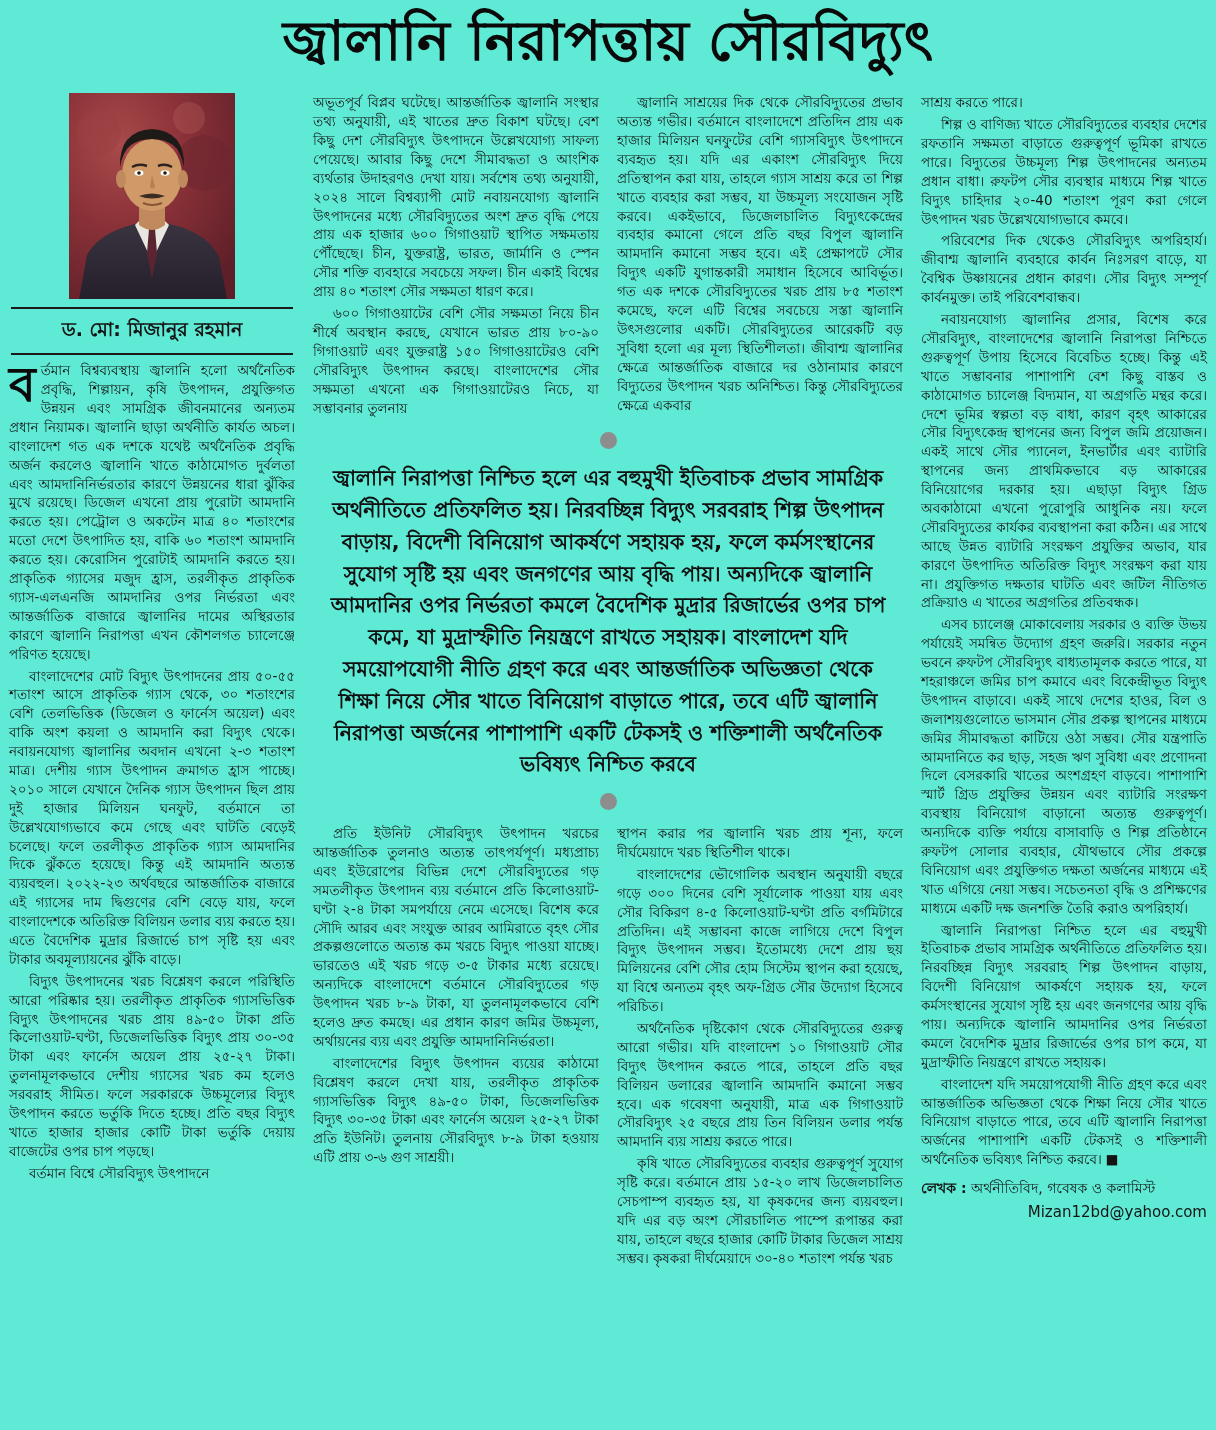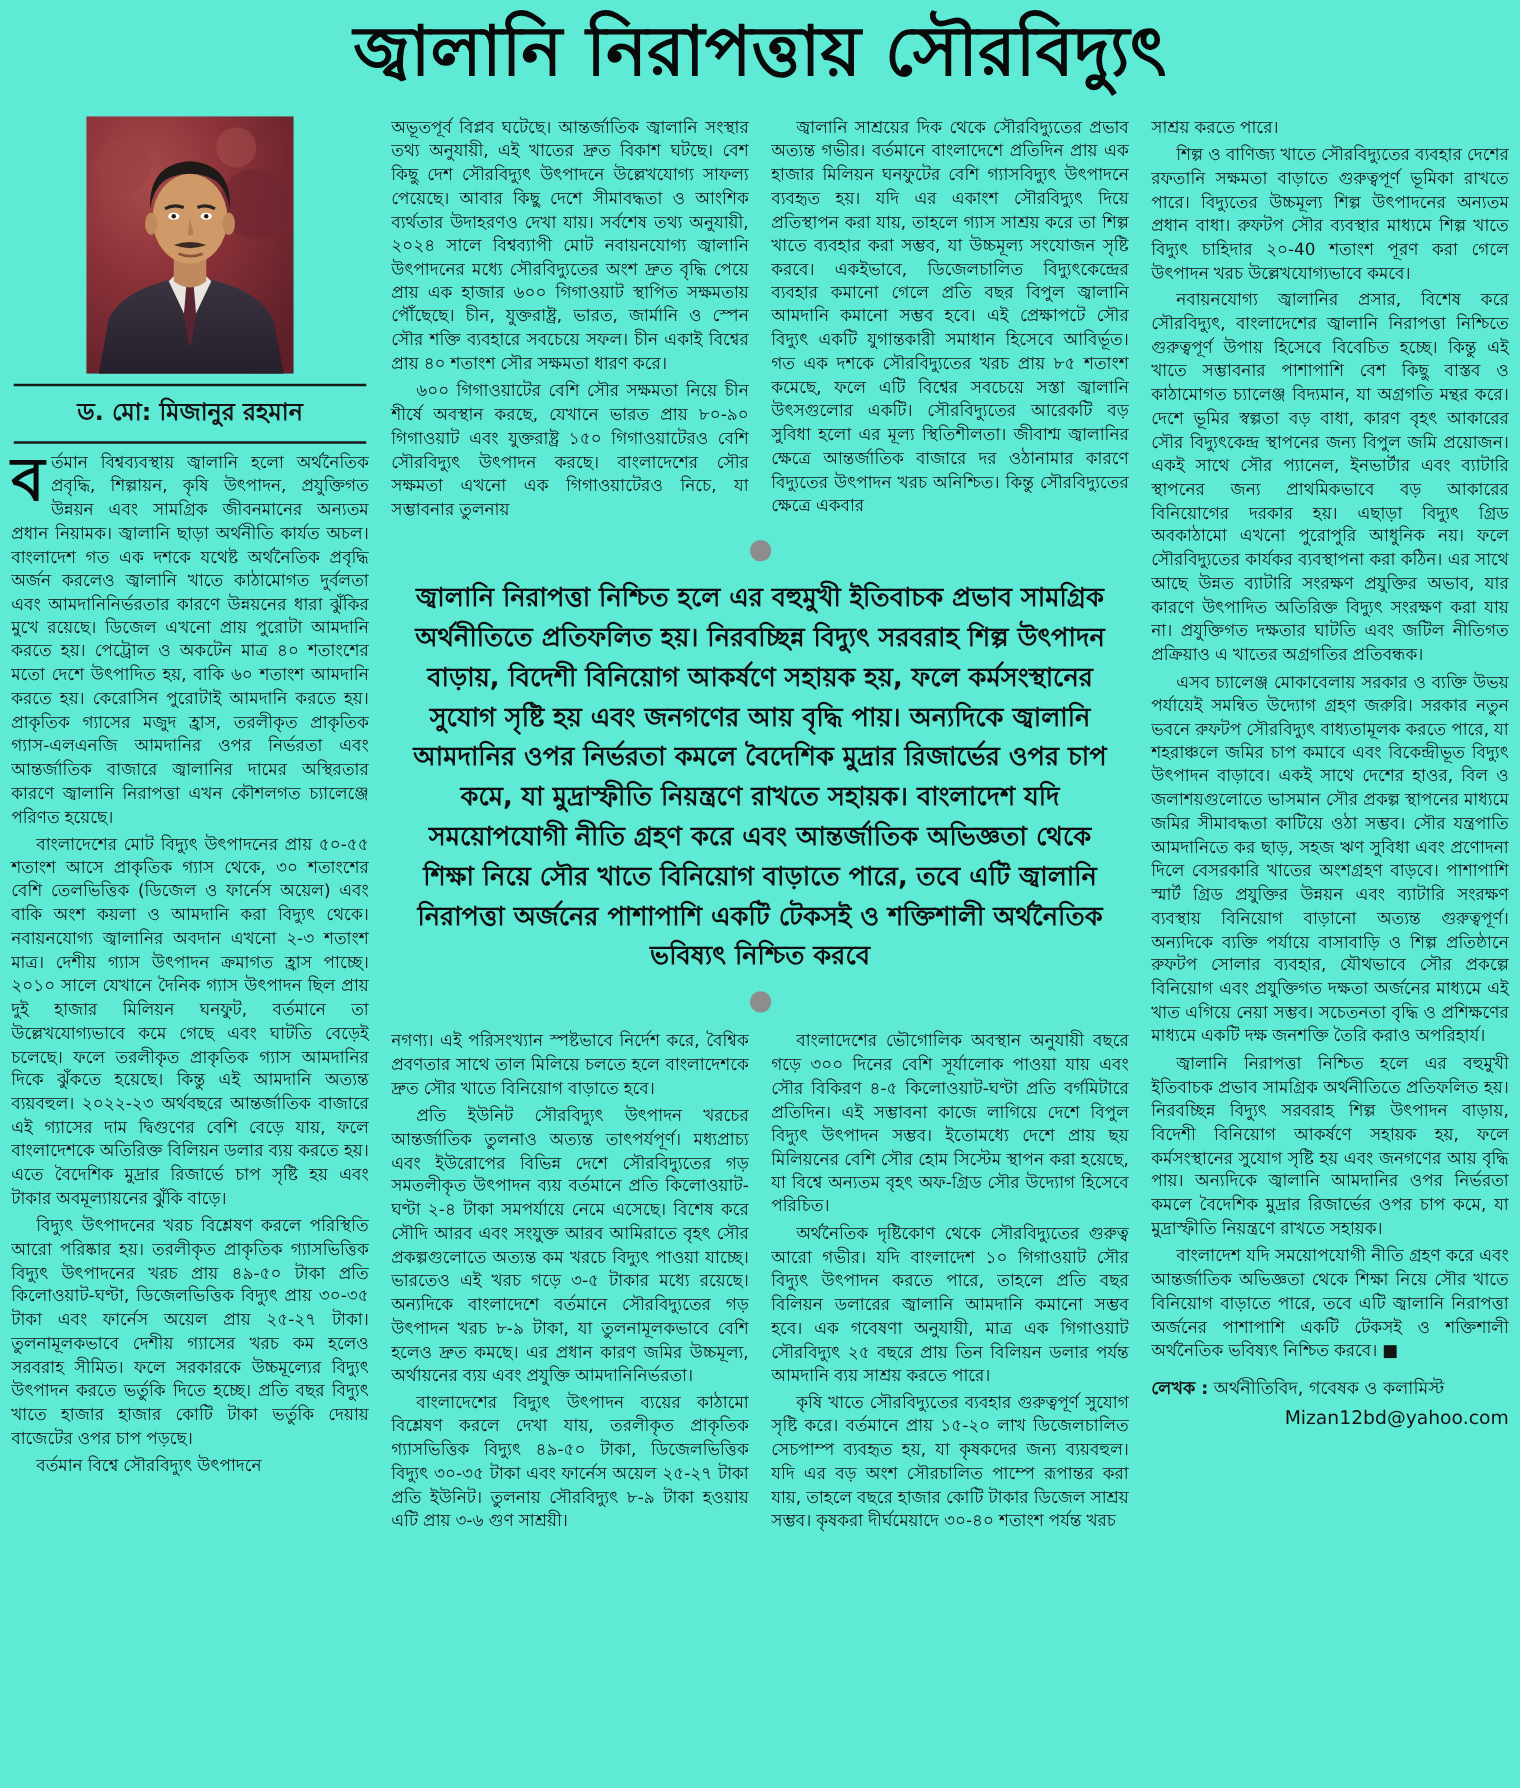--- a/index.html
+++ b/index.html
@@ -121,39 +121,40 @@
         </div>
     </div>
 
     <div class="pullquote">
       <div class="pq-dot top"></div>
       <div class="pq-text">জ্বালানি নিরাপত্তা নিশ্চিত হলে এর বহুমুখী ইতিবাচক প্রভাব সামগ্রিক অর্থনীতিতে প্রতিফলিত হয়। নিরবচ্ছিন্ন বিদ্যুৎ সরবরাহ শিল্প উৎপাদন বাড়ায়, বিদেশী বিনিয়োগ আকর্ষণে সহায়ক হয়, ফলে কর্মসংস্থানের সুযোগ সৃষ্টি হয় এবং জনগণের আয় বৃদ্ধি পায়। অন্যদিকে জ্বালানি আমদানির ওপর নির্ভরতা কমলে বৈদেশিক মুদ্রার রিজার্ভের ওপর চাপ কমে, যা মুদ্রাস্ফীতি নিয়ন্ত্রণে রাখতে সহায়ক।  বাংলাদেশ যদি সময়োপযোগী নীতি গ্রহণ করে এবং আন্তর্জাতিক অভিজ্ঞতা থেকে শিক্ষা নিয়ে সৌর খাতে বিনিয়োগ বাড়াতে পারে, তবে এটি জ্বালানি নিরাপত্তা অর্জনের পাশাপাশি একটি টেকসই ও শক্তিশালী অর্থনৈতিক ভবিষ্যৎ নিশ্চিত করবে</div>
       <div class="pq-dot bottom"></div>
     </div>
 
     <div class="col col2bot">
-      <p class="cont">নগণ্য। এই পরিসংখ্যান স্পষ্টভাবে নির্দেশ করে, বৈশ্বিক প্রবণতার সাথে তাল মিলিয়ে চলতে হলে বাংলাদেশকে দ্রুত সৌর খাতে বিনিয়োগ বাড়াতে হবে।</p>
       <div>
           <p>প্রতি ইউনিট সৌরবিদ্যুৎ উৎপাদন খরচের আন্তর্জাতিক তুলনাও অত্যন্ত তাৎপর্যপূর্ণ। মধ্যপ্রাচ্য এবং ইউরোপের বিভিন্ন দেশে সৌরবিদ্যুতের গড় সমতলীকৃত উৎপাদন ব্যয় বর্তমানে প্রতি কিলোওয়াট-ঘণ্টা ২-৪ টাকা সমপর্যায়ে নেমে এসেছে। বিশেষ করে সৌদি আরব এবং সংযুক্ত আরব আমিরাতে বৃহৎ সৌর প্রকল্পগুলোতে অত্যন্ত কম খরচে বিদ্যুৎ পাওয়া যাচ্ছে। ভারতেও এই খরচ গড়ে ৩-৫ টাকার মধ্যে রয়েছে। অন্যদিকে বাংলাদেশে বর্তমানে সৌরবিদ্যুতের গড় উৎপাদন খরচ ৮-৯ টাকা, যা তুলনামূলকভাবে বেশি হলেও দ্রুত কমছে। এর প্রধান কারণ জমির উচ্চমূল্য, অর্থায়নের ব্যয় এবং প্রযুক্তি আমদানিনির্ভরতা।</p>
           <p>বাংলাদেশের বিদ্যুৎ উৎপাদন ব্যয়ের কাঠামো বিশ্লেষণ করলে দেখা যায়, তরলীকৃত প্রাকৃতিক গ্যাসভিত্তিক বিদ্যুৎ ৪৯-৫০ টাকা, ডিজেলভিত্তিক বিদ্যুৎ ৩০-৩৫ টাকা এবং ফার্নেস অয়েল ২৫-২৭ টাকা প্রতি ইউনিট। তুলনায় সৌরবিদ্যুৎ ৮-৯ টাকা হওয়ায় এটি প্রায় ৩-৬ গুণ সাশ্রয়ী।</p>
         </div>
     </div>
 
     <div class="col col3bot">
+      <p class="cont">স্থাপন করার পর জ্বালানি খরচ প্রায় শূন্য, ফলে দীর্ঘমেয়াদে খরচ স্থিতিশীল থাকে।</p>
       <div>
           <p>বাংলাদেশের ভৌগোলিক অবস্থান অনুযায়ী বছরে গড়ে ৩০০ দিনের বেশি সূর্যালোক পাওয়া যায় এবং সৌর বিকিরণ ৪-৫ কিলোওয়াট-ঘণ্টা প্রতি বর্গমিটারে প্রতিদিন। এই সম্ভাবনা কাজে লাগিয়ে দেশে বিপুল বিদ্যুৎ উৎপাদন সম্ভব। ইতোমধ্যে দেশে প্রায় ছয় মিলিয়নের বেশি সৌর হোম সিস্টেম স্থাপন করা হয়েছে, যা বিশ্বে অন্যতম বৃহৎ অফ-গ্রিড সৌর উদ্যোগ হিসেবে পরিচিত।</p>
           <p>অর্থনৈতিক দৃষ্টিকোণ থেকে সৌরবিদ্যুতের গুরুত্ব আরো গভীর। যদি বাংলাদেশ ১০ গিগাওয়াট সৌর বিদ্যুৎ উৎপাদন করতে পারে, তাহলে প্রতি বছর বিলিয়ন ডলারের জ্বালানি আমদানি কমানো সম্ভব হবে। এক গবেষণা অনুযায়ী, মাত্র এক গিগাওয়াট সৌরবিদ্যুৎ ২৫ বছরে প্রায় তিন বিলিয়ন ডলার পর্যন্ত আমদানি ব্যয় সাশ্রয় করতে পারে।</p>
           <p>কৃষি খাতে সৌরবিদ্যুতের ব্যবহার গুরুত্বপূর্ণ সুযোগ সৃষ্টি করে। বর্তমানে প্রায় ১৫-২০ লাখ ডিজেলচালিত সেচপাম্প ব্যবহৃত হয়, যা কৃষকদের জন্য ব্যয়বহুল। যদি এর বড় অংশ সৌরচালিত পাম্পে রূপান্তর করা যায়, তাহলে বছরে হাজার কোটি টাকার ডিজেল সাশ্রয় সম্ভব। কৃষকরা দীর্ঘমেয়াদে ৩০-৪০ শতাংশ পর্যন্ত খরচ</p>
         </div>
     </div>
 
     <div class="col col4">
       <p class="cont">সাশ্রয় করতে পারে।</p>
       <div>
           <p>শিল্প ও বাণিজ্য খাতে সৌরবিদ্যুতের ব্যবহার দেশের রফতানি সক্ষমতা বাড়াতে গুরুত্বপূর্ণ ভূমিকা রাখতে পারে। বিদ্যুতের উচ্চমূল্য শিল্প উৎপাদনের অন্যতম প্রধান বাধা। রুফটপ সৌর ব্যবস্থার মাধ্যমে শিল্প খাতে বিদ্যুৎ চাহিদার ২০-40 শতাংশ পূরণ করা গেলে উৎপাদন খরচ উল্লেখযোগ্যভাবে কমবে।</p>
+          <p>পরিবেশের দিক থেকেও সৌরবিদ্যুৎ অপরিহার্য। জীবাশ্ম জ্বালানি ব্যবহারে কার্বন নিঃসরণ বাড়ে, যা বৈশ্বিক উষ্ণায়নের প্রধান কারণ। সৌর বিদ্যুৎ সম্পূর্ণ কার্বনমুক্ত। তাই পরিবেশবান্ধব।</p>
           <p>নবায়নযোগ্য জ্বালানির প্রসার, বিশেষ করে সৌরবিদ্যুৎ, বাংলাদেশের জ্বালানি নিরাপত্তা নিশ্চিতে গুরুত্বপূর্ণ উপায় হিসেবে বিবেচিত হচ্ছে। কিন্তু এই খাতে সম্ভাবনার পাশাপাশি বেশ কিছু বাস্তব ও কাঠামোগত চ্যালেঞ্জ বিদ্যমান, যা অগ্রগতি মন্থর করে। দেশে ভূমির স্বল্পতা বড় বাধা, কারণ বৃহৎ আকারের সৌর বিদ্যুৎকেন্দ্র স্থাপনের জন্য বিপুল জমি প্রয়োজন। একই সাথে সৌর প্যানেল, ইনভার্টার এবং ব্যাটারি স্থাপনের জন্য প্রাথমিকভাবে বড় আকারের বিনিয়োগের দরকার হয়। এছাড়া বিদ্যুৎ গ্রিড অবকাঠামো এখনো পুরোপুরি আধুনিক নয়। ফলে সৌরবিদ্যুতের কার্যকর ব্যবস্থাপনা করা কঠিন। এর সাথে আছে উন্নত ব্যাটারি সংরক্ষণ প্রযুক্তির অভাব, যার কারণে উৎপাদিত অতিরিক্ত বিদ্যুৎ সংরক্ষণ করা যায় না। প্রযুক্তিগত দক্ষতার ঘাটতি এবং জটিল নীতিগত প্রক্রিয়াও এ খাতের অগ্রগতির প্রতিবন্ধক।</p>
           <p>এসব চ্যালেঞ্জ মোকাবেলায় সরকার ও ব্যক্তি উভয় পর্যায়েই সমন্বিত উদ্যোগ গ্রহণ জরুরি। সরকার নতুন ভবনে রুফটপ সৌরবিদ্যুৎ বাধ্যতামূলক করতে পারে, যা শহরাঞ্চলে জমির চাপ কমাবে এবং বিকেন্দ্রীভূত বিদ্যুৎ উৎপাদন বাড়াবে। একই সাথে দেশের হাওর, বিল ও জলাশয়গুলোতে ভাসমান সৌর প্রকল্প স্থাপনের মাধ্যমে জমির সীমাবদ্ধতা কাটিয়ে ওঠা সম্ভব। সৌর যন্ত্রপাতি আমদানিতে কর ছাড়, সহজ ঋণ সুবিধা এবং প্রণোদনা দিলে বেসরকারি খাতের অংশগ্রহণ বাড়বে। পাশাপাশি স্মার্ট গ্রিড প্রযুক্তির উন্নয়ন এবং ব্যাটারি সংরক্ষণ ব্যবস্থায় বিনিয়োগ বাড়ানো অত্যন্ত গুরুত্বপূর্ণ। অন্যদিকে ব্যক্তি পর্যায়ে বাসাবাড়ি ও শিল্প প্রতিষ্ঠানে রুফটপ সোলার ব্যবহার, যৌথভাবে সৌর প্রকল্পে বিনিয়োগ এবং প্রযুক্তিগত দক্ষতা অর্জনের মাধ্যমে এই খাত এগিয়ে নেয়া সম্ভব। সচেতনতা বৃদ্ধি ও প্রশিক্ষণের মাধ্যমে একটি দক্ষ জনশক্তি তৈরি করাও অপরিহার্য।</p>
           <p>জ্বালানি নিরাপত্তা নিশ্চিত হলে এর বহুমুখী ইতিবাচক প্রভাব সামগ্রিক অর্থনীতিতে প্রতিফলিত হয়। নিরবচ্ছিন্ন বিদ্যুৎ সরবরাহ শিল্প উৎপাদন বাড়ায়, বিদেশী বিনিয়োগ আকর্ষণে সহায়ক হয়, ফলে কর্মসংস্থানের সুযোগ সৃষ্টি হয় এবং জনগণের আয় বৃদ্ধি পায়। অন্যদিকে জ্বালানি আমদানির ওপর নির্ভরতা কমলে বৈদেশিক মুদ্রার রিজার্ভের ওপর চাপ কমে, যা মুদ্রাস্ফীতি নিয়ন্ত্রণে রাখতে সহায়ক।</p>
           <p>বাংলাদেশ যদি সময়োপযোগী নীতি গ্রহণ করে এবং আন্তর্জাতিক অভিজ্ঞতা থেকে শিক্ষা নিয়ে সৌর খাতে বিনিয়োগ বাড়াতে পারে, তবে এটি জ্বালানি নিরাপত্তা অর্জনের পাশাপাশি একটি টেকসই ও শক্তিশালী অর্থনৈতিক ভবিষ্যৎ নিশ্চিত করবে। ■</p>
         </div>
       <div class="author-credit">
         <span class="label">লেখক :</span><span> অর্থনীতিবিদ, গবেষক ও কলামিস্ট</span>
       </div>
       <div class="author-email">Mizan12bd@yahoo.com</div>
     </div>

